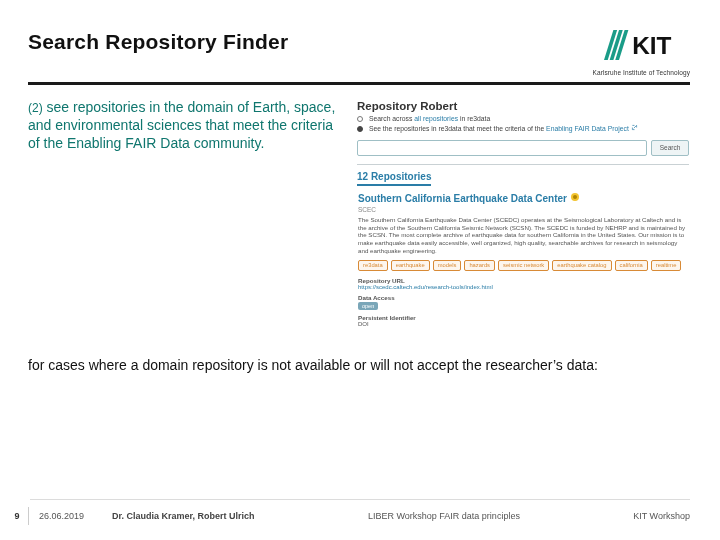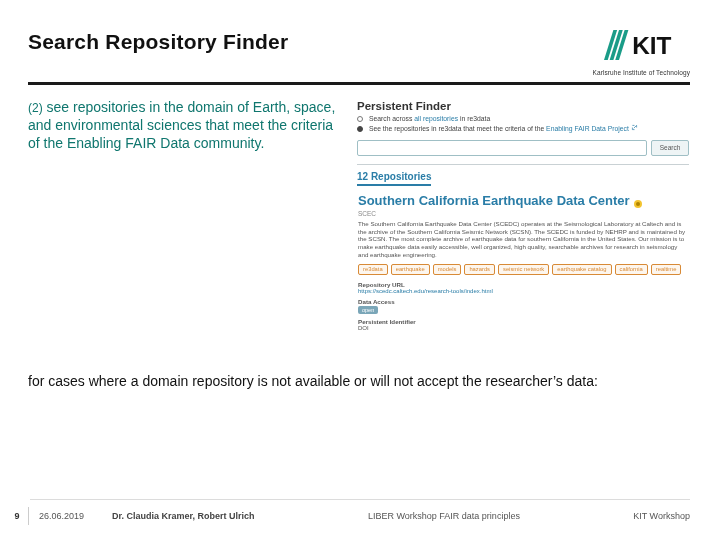--- a/index.html
+++ b/index.html
@@ -71,40 +71,40 @@
   .rf-search .btn{
     height:14px;width:36px;border:1px solid #9fbfc5;background:#eef4f5;border-radius:2px;
     font-size:6.5px;display:flex;align-items:center;justify-content:center;color:#555;
   }
   .rf-divider{height:1px;background:var(--panel-border);margin:4px 0 6px}
   .rf-count{
     color:var(--link);font-size:10px;font-weight:700;
     border-bottom:2px solid var(--link);display:inline-block;padding-bottom:2px;margin-bottom:6px;
   }
   .rf-entry{border:1px solid transparent}
-  .rf-entry-title{color:var(--link);font-size:13px;font-weight:600;margin-bottom:2px;display:flex;align-items:flex-end;gap:4px}
+  .rf-entry-title{color:var(--link);font-size:10px;font-weight:600;margin-bottom:2px;display:flex;align-items:flex-start;gap:4px}
   .seal{width:8px;height:8px;border-radius:50%;background:#f3c430;display:inline-block;position:relative}
   .seal::after{content:"";position:absolute;inset:2px;border-radius:50%;background:#b08400}
   .rf-acronym{font-size:6.5px;color:#888;margin-bottom:3px}
   .rf-desc{font-size:6.2px;color:#555;line-height:1.25;margin-bottom:5px}
   .tags{display:flex;flex-wrap:wrap;gap:3px;margin-bottom:6px}
   .tag{
     border:1px solid var(--tag-orange);color:var(--tag-orange);
     background:var(--tag-orange-bg);
     font-size:5.8px;padding:1.5px 4px;border-radius:2px;
   }
   .meta .k{font-size:6.2px;color:#555;font-weight:700;margin-top:4px}
   .meta .v{font-size:6px;color:var(--link)}
   .meta .badge{
     display:inline-block;font-size:5.5px;color:#fff;background:#7aa6b8;
     border-radius:2px;padding:1px 4px;margin-top:1px;
   }
   .meta .doi{font-size:6px;color:#555}
   .lower{
-    margin-top:40px;
+    margin-top:28px;
     font-size:14px;line-height:1.28;color:#111;
   }
   .footer{
     position:absolute;left:0;right:0;bottom:0;
     height:48px;
     display:flex;align-items:center;
     font-size:9px;color:#555;
     padding:0 30px 0 0;
     box-sizing:border-box;
   }
@@ -147,21 +147,21 @@
 
   <div class="body">
     <div class="left">
       <p>
         <span class="num">(2)</span><span> see repositories in the domain of Earth, space, and environmental sciences that meet the criteria of the Enabling FAIR Data community.</span>
       </p>
     </div>
 
     <div class="right">
       <div class="rf">
-        <div class="rf-title">Persistent Finder</div>
+        <div class="rf-title">Repository Robert</div>
         <div class="rf-bullets">
           <div class="b">
             <span>Search across </span><a>all repositories</a><span> in re3data</span>
           </div>
           <div class="b sel">
             <span>See the repositories in re3data that meet the criteria of the </span><a>Enabling FAIR Data Project</a> <svg width="7" height="7" viewBox="0 0 10 10">
                 <path d="M2 2h3M8 2v3M8 2L4 6M2 5v3h3" stroke="#2a7da7" stroke-width="1" fill="none"></path>
               </svg>
           </div>
         </div>

